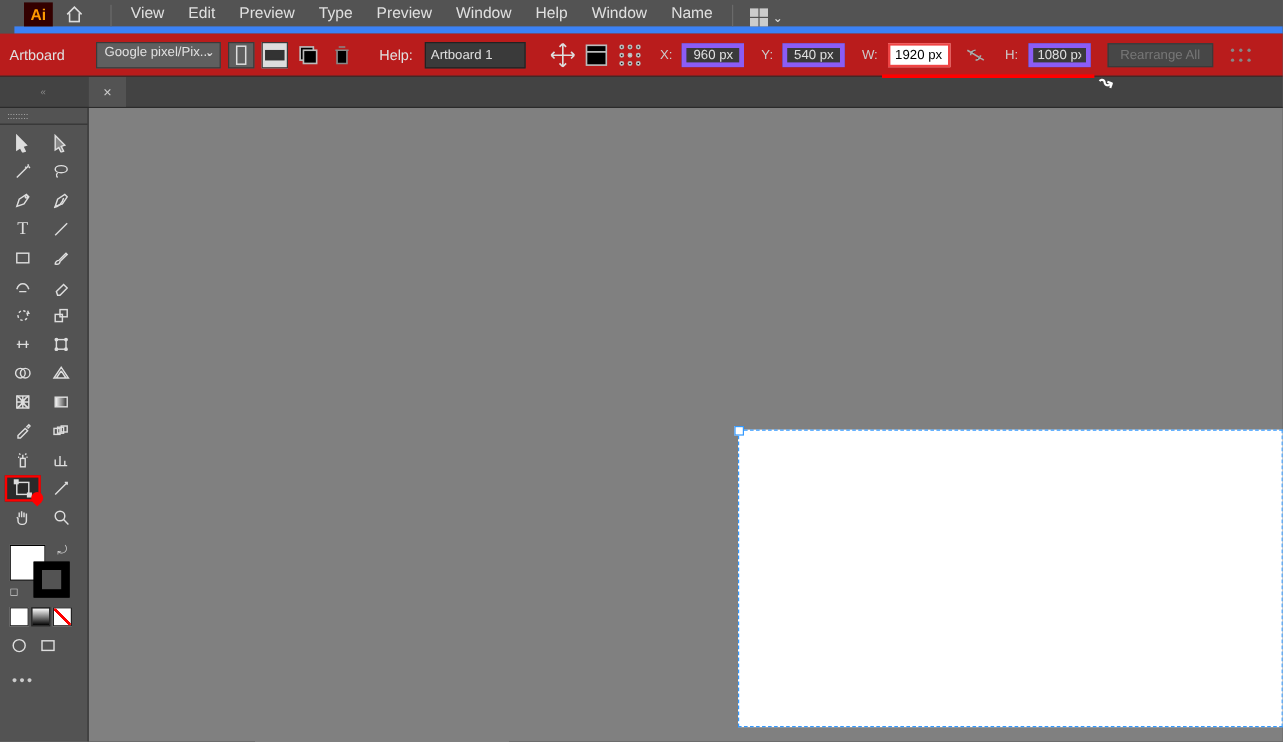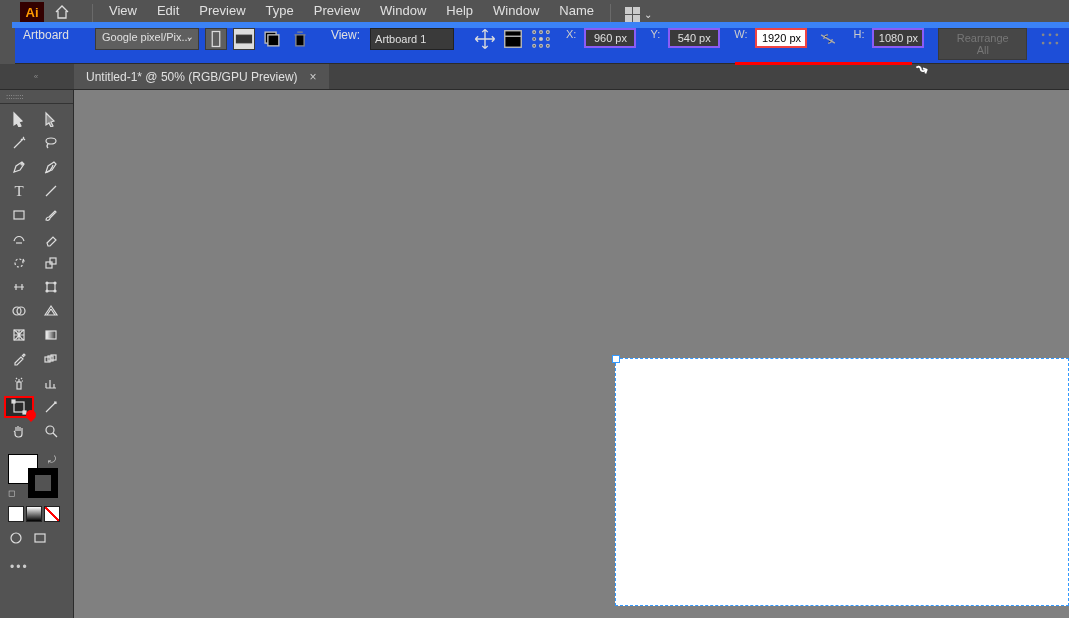--- a/index.html
+++ b/index.html
@@ -10,28 +10,28 @@
 .ai-logo { width:24px; height:20px; background:#330000; color:#ff9a00; font-weight:bold; font-size:13px; display:flex; align-items:center; justify-content:center; margin-right:6px; }
 .home-icon { color:#ddd; font-size:14px; margin-right:12px; padding:0 4px; }
 .menu-sep { width:1px; height:18px; background:#6a6a6a; margin:0 6px; }
 .menu-item { padding:4px 10px; color:#e0e0e0; font-size:13px; cursor:default; }
 .ws-switch { display:flex; align-items:center; margin-left:8px; }
 .ws-switch .grid { display:grid; grid-template-columns:repeat(2,7px); grid-template-rows:repeat(2,7px); gap:1px; }
 .ws-switch .grid div { background:#ccc; }
 .ws-switch .chev { margin-left:4px; font-size:10px; }
 
 
-.controlbar { height:36px; background:#1d4ed8; display:flex; align-items:flex-start; padding:0 8px; border-bottom:1px solid #2b2b2b; gap:6px;margin-left:15px; }
+.controlbar { height:36px; background:#b91c1c; display:flex; align-items:center; padding:0 8px; border-bottom:1px solid #2b2b2b; gap:6px; }
 .ctrl-label { color:#e0e0e0; font-size:12px; margin-right:4px; white-space:nowrap; }
 .preset-dd { background:#5f5f5f; border:1px solid #3a3a3a; padding:2px 16px 2px 6px; font-size:11px; color:#e0e0e0; width:104px; height:22px; position:relative; overflow:hidden; white-space:nowrap; }
 .preset-dd::after { content:"⌄"; position:absolute; right:4px; top:2px; font-size:10px; }
 .ctrl-icon { width:22px; height:22px; background:#5f5f5f; border:1px solid #3a3a3a; display:flex; align-items:center; justify-content:center; font-size:11px; color:#ddd; }
 .ctrl-icon.bare { background:transparent; border:none; }
 .name-in { background:#3a3a3a; border:1px solid #222; width:84px; height:22px; padding:0 4px; color:#e0e0e0; font-size:11px; }
-.coord-in { background:#3a3a3a; border:2px solid #8b5cf6; width:52px; height:20px; padding:0 4px; color:#e0e0e0; font-size:11px; text-align:center; }
+.coord-in { background:#3a3a3a; border:4px solid #8b5cf6; width:52px; height:20px; padding:0 4px; color:#e0e0e0; font-size:11px; text-align:center; }
 .coord-in.active { background:#fff; color:#000; border:2px solid #ef4444; }
 .coord-lab { font-size:11px; color:#ccc; margin-left:8px; margin-right:2px; }
 .rearrange { background:#474747; border:1px solid #3a3a3a; color:#777; font-size:11px; padding:3px 10px; margin-left:8px; }
 .red-under { position:absolute; height:3px; background:#ff0000; }
 
 
 .tabrow { height:26px; background:#434343; display:flex; align-items:stretch; border-bottom:1px solid #2b2b2b; }
 .tabrow .drag { width:74px; display:flex; align-items:center; justify-content:center; color:#888; font-size:8px; letter-spacing:2px; }
 .doc-tab { background:#535353; border-top:0px solid #666; display:flex; align-items:center; padding:0 12px; gap:12px; font-size:12px; color:#e0e0e0; }
 .doc-tab .x { font-size:12px; color:#ccc; }
@@ -117,21 +117,21 @@
         <rect x="3" y="3" width="8" height="8" stroke="#bbb"></rect>
         <rect x="5" y="5" width="8" height="8" stroke="#bbb"></rect>
       </svg>
     </div>
   <div class="ctrl-icon bare" style="color:#888;">
     <svg viewBox="0 0 16 16">
         <path d="M4 5h8M5 5v8h6V5M6 3h4" stroke="#888"></path>
       </svg>
   </div>
   <div style="width:8px"></div>
-  <span class="ctrl-label">View:</span>
+  <span class="ctrl-label">Help:</span>
   <input class="name-in" value="Artboard 1" style="">
   <div style="width:8px"></div>
   <div class="ctrl-icon bare">
       <svg viewBox="0 0 16 16">
         <path d="M8 1v14M1 8h14M8 1l-2 2M8 1l2 2M8 15l-2-2M8 15l2-2M1 8l2-2M1 8l2 2M15 8l-2-2M15 8l-2 2" stroke="#ddd"></path>
       </svg>
     </div>
   <div class="ctrl-icon bare">
       <svg viewBox="0 0 16 16">
         <rect x="2" y="2" width="12" height="12" stroke="#bbb"></rect>
@@ -180,21 +180,20 @@
       </svg>
   </div>
 </div>
 
 <div class="red-under" id="red-under" style="left: 735px; top: 62px; width: 177px;"></div>
 <div style="position:absolute;left:916px;top:60px;color:#fff;font-size:14px;font-weight:bold;transform:rotate(20deg);">↝</div>
 
 <div class="tabrow">
   <div class="drag">«</div>
   <div class="doc-tab">
-    <span>Untitled-1* @ 50% (RGB/GPU Preview)</span>
     <span class="x">×</span>
   </div>
 </div>
 
 <div class="workrow">
   <div class="toolcol">
     <div class="toolc-top">
         <span class="chev">::::::::</span>
       </div>
     <div class="tools">

